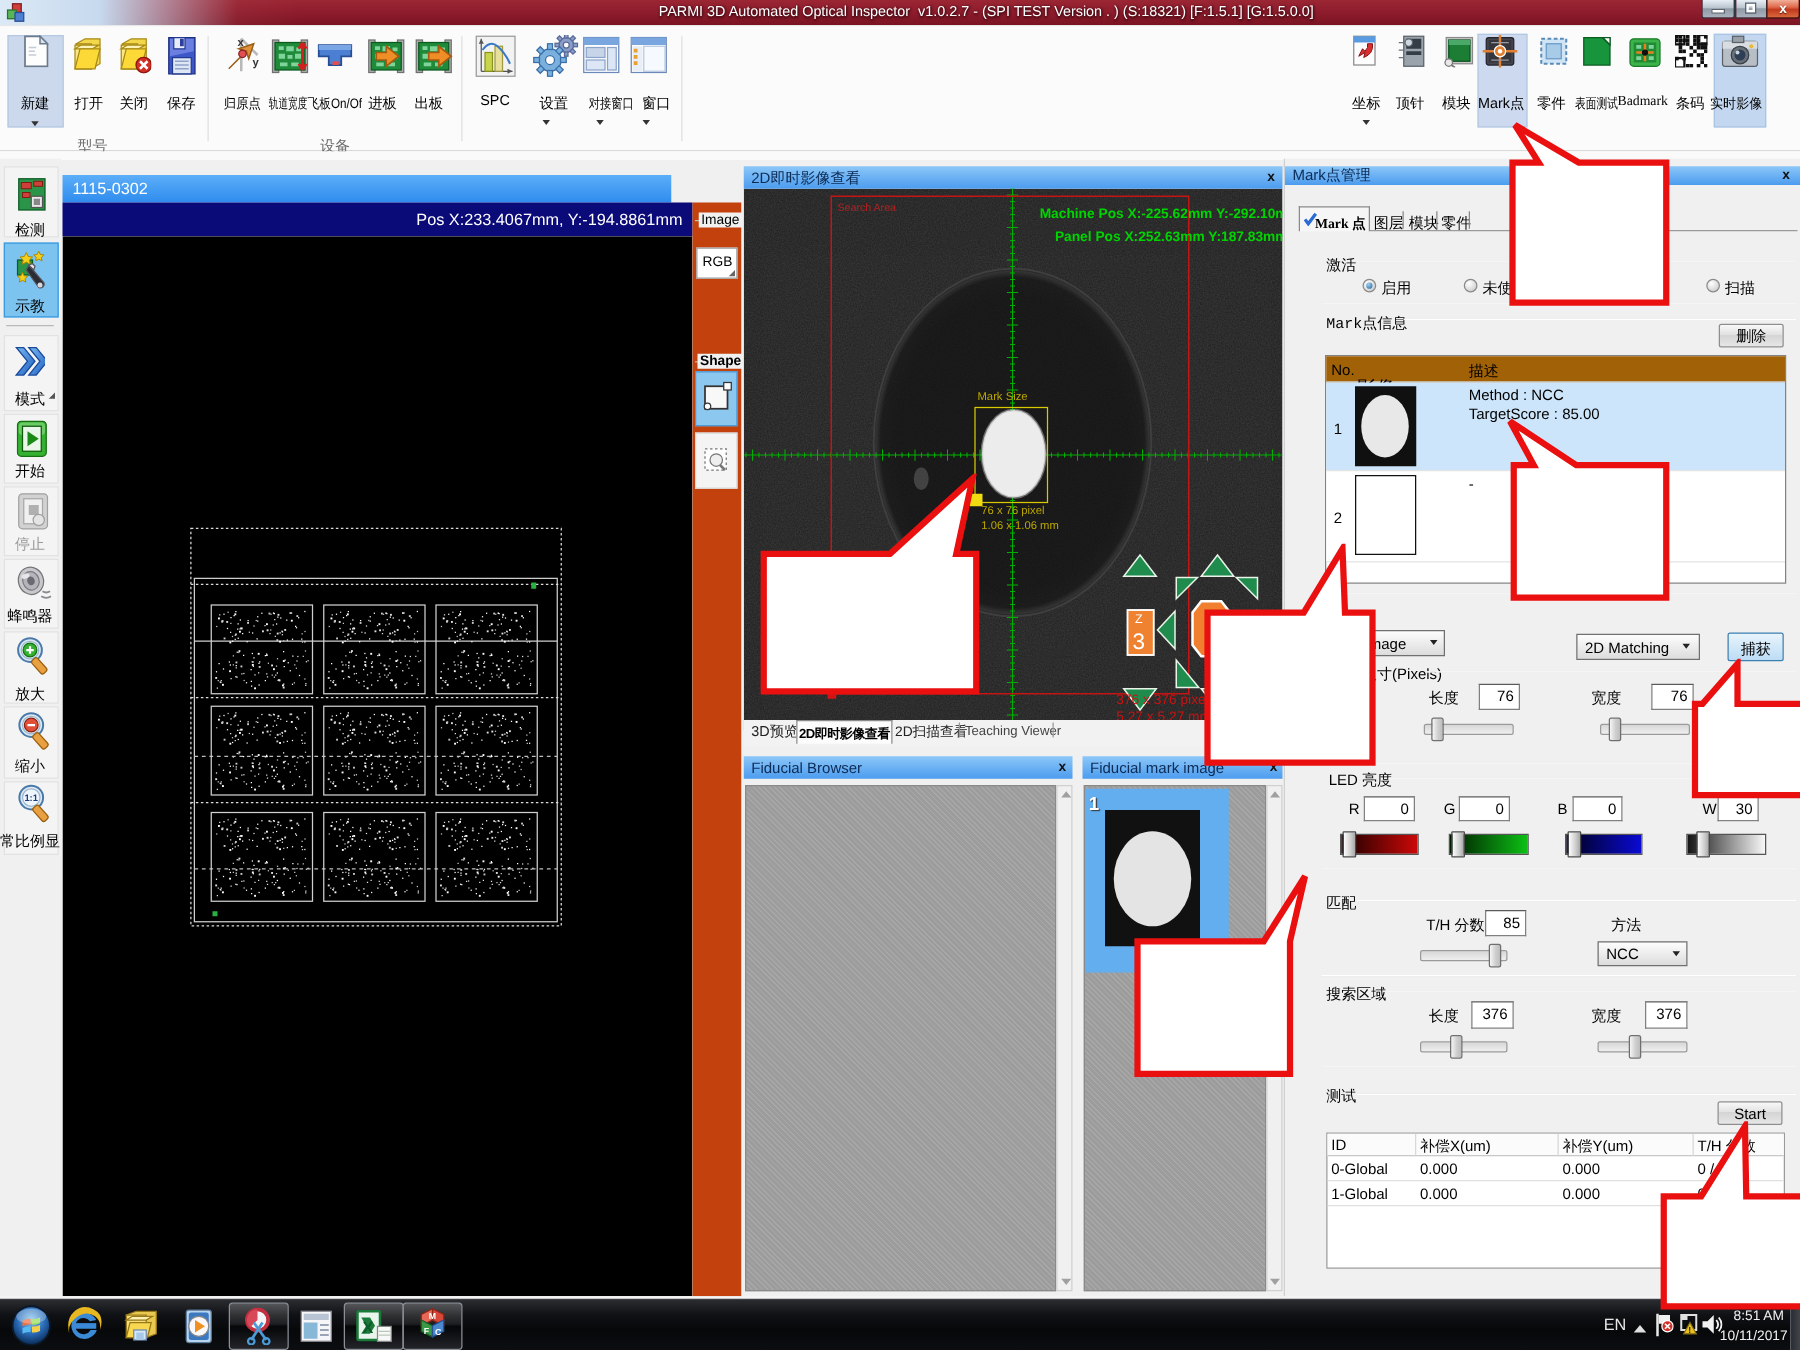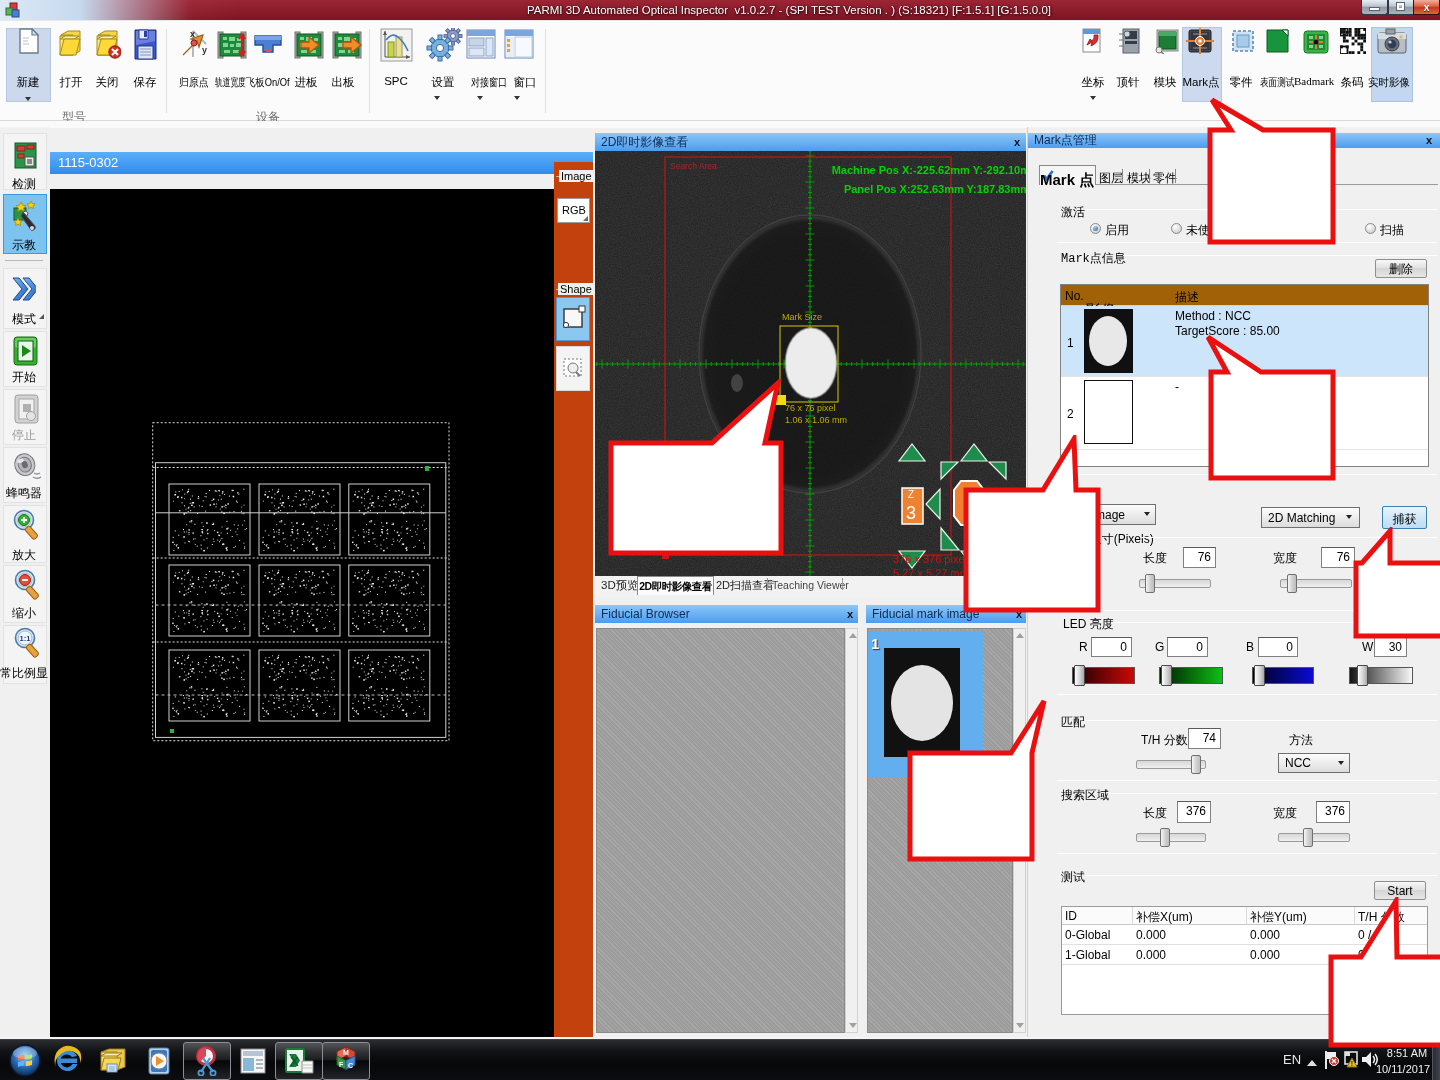--- a/index.html
+++ b/index.html
@@ -452,21 +452,22 @@
     </svg>
     <div class="tbtn-lbl" style="left:-36px;top:605px;width:120px;font-size:12px;color:#000;">缩小</div>
     <svg class="abs" style="left:14px;top:627px" width="26" height="34" viewBox="0 0 26 34">
  <circle cx="11" cy="11" r="9.5" fill="#dce8f2" stroke="#4a7aaa" stroke-width="1.6"></circle>
  <circle cx="11" cy="11" r="7" fill="#eef6fc" stroke="#9ab8d0"></circle>
  <rect x="15.5" y="17" width="6" height="14" rx="2" transform="rotate(-42 18 24)" fill="#e8a040" stroke="#9a6010"></rect>
  <text x="5.5" y="14" font-size="7.5" fill="#203a80" font-weight="bold">1:1</text>
     </svg>
     <div class="tbtn-lbl" style="left:-36px;top:665px;width:120px;font-size:12px;color:#000;">常比例显</div>
     <div class="abs" style="left:50px;top:140px;width:543px;height:897px;background:#f0f0f0;">
-      <div class="abs" style="left:0;top:12px;width:543px;height:22px;background:linear-gradient(#5caef8,#2f8cee);color:#fff;font-size:13px;line-height:22px;padding-left:8px;">1115-0302</div>
+      <div class="abs" style="left:0;top:0;width:487px;height:22px;background:linear-gradient(#5caef8,#2f8cee);color:#fff;font-size:13px;line-height:22px;padding-left:8px;">1115-0302</div>
+      <div class="abs" style="left:0;top:22px;width:504px;height:27px;background:#0a0a78;color:#fff;font-size:13px;line-height:27px;text-align:right;"><span style="padding-right:8px;">Pos X:233.4067mm, Y:-194.8861mm</span></div>
       <svg class="abs" style="left:0;top:49px" width="504" height="848" viewBox="0 0 504 848">
         <rect width="504" height="848" fill="#000"></rect>
         <rect x="102.7" y="233.7" width="296.3" height="318" fill="none" stroke="#dcdcdc" stroke-width="1" stroke-dasharray="2,2"></rect>
         <rect x="105.5" y="273.7" width="290.3" height="274.7" fill="none" stroke="#cfcfcf" stroke-width="1"></rect>
         <line x1="102.7" y1="278.5" x2="399" y2="278.5" stroke="#dcdcdc" stroke-width="1" stroke-dasharray="2,2"></line>
         <line x1="102.7" y1="369" x2="399" y2="369" stroke="#dcdcdc" stroke-width="1" stroke-dasharray="2,2"></line>
         <line x1="102.7" y1="453" x2="399" y2="453" stroke="#dcdcdc" stroke-width="1" stroke-dasharray="2,2"></line>
         <line x1="105.5" y1="323.8" x2="395.8" y2="323.8" stroke="#cfcfcf" stroke-width="1"></line>
         <line x1="105.5" y1="416" x2="395.8" y2="416" stroke="#bdbdbd" stroke-width="1" stroke-dasharray="3,3"></line>
         <line x1="105.5" y1="506" x2="395.8" y2="506" stroke="#bdbdbd" stroke-width="1" stroke-dasharray="3,3"></line>
@@ -661,21 +662,21 @@
         <use href="#bd" x="298.8" y="461"></use>
         <rect x="375" y="277" width="4" height="5" fill="#2ab040"></rect>
         <rect x="120" y="540" width="4" height="4" fill="#2ab040"></rect>
       </svg>
       <div class="abs" style="left:504px;top:22px;width:39px;height:875px;background:#c2410c;">
  <div class="abs" style="left:2px;top:14px;width:35px;height:1px;background:#b8b8b8;"></div>
  <div class="abs" style="left:5px;top:8px;background:#f0f0f0;padding:0 2px;font-size:11px;">Image</div>
  <div class="abs" style="left:3px;top:36px;width:33px;height:25px;background:#fff;border:1px solid #9a9a9a;font-size:11px;padding:5px 0 0 4px;">RGB</div>
  <div class="abs" style="left:29px;top:54px;width:0;height:0;border-left:5px solid transparent;border-bottom:5px solid #666;"></div>
  <div class="abs" style="left:2px;top:127px;width:35px;height:1px;background:#b8b8b8;"></div>
- <div class="abs" style="left:4px;top:121px;background:#f0f0f0;padding:0 2px;font-size:11px;">Shape</div>
+ <div class="abs" style="left:4px;top:121px;background:#f0f0f0;padding:0 2px;font-size:11px;font-weight:bold;">Shape</div>
  <div class="abs" style="left:2px;top:135px;width:34px;height:44px;background:#8cc7f0;border:1px solid #4a9ad8;">
   <svg width="32" height="42" viewBox="0 0 32 42">
             <rect x="7" y="11" width="18" height="18" fill="#f8f8f8" stroke="#333" stroke-width="1.4"></rect>
   <g fill="#fff" stroke="#333">
               <rect x="22" y="8" width="6" height="6"></rect>
               <circle cx="9" cy="27" r="2.6"></circle>
             </g>
           </svg></div>
  <div class="abs" style="left:2px;top:184px;width:34px;height:45px;background:#f4f4f4;border:1px solid #d8d8d8;">
   <svg width="32" height="43" viewBox="0 0 32 43">
@@ -941,21 +942,21 @@
   <div class="abs" style="left:2px;bottom:4px;width:0;height:0;border-left:4px solid transparent;border-right:4px solid transparent;border-top:5px solid #a0a0a0;"></div>
  </div>
 </div>
     <div class="abs" style="left:1027px;top:127px;width:413px;height:910px;background:#f0f0f0;border-left:1px solid #d0d0d0;">
       <div class="ptitle" style="top:6px;height:15px;line-height:15px;">Mark点管理<span class="x" style="right:8px;line-height:15px;">x</span></div>
       <div class="abs" style="left:5px;top:57px;width:405px;height:963px;"></div>
 <div class="abs" style="left:11px;top:38px;width:57px;height:20px;background:#f6f6f6;border:1px solid #8a8a8a;border-bottom:none;"></div>
 <svg class="abs" style="left:15px;top:43px" width="11" height="11" viewBox="0 0 11 11">
         <path d="M1,5.5 l2.6,3.5 6,-8" fill="none" stroke="#2b6cd4" stroke-width="2.6"></path>
       </svg>
-<div class="abs" style="left:12px;top:44px;font-weight:bold;font-size:15px;white-space:nowrap;">Mark 点</div>
+<div class="abs" style="left:24px;top:44px;font-weight:bold;font-size:11px;white-space:nowrap;font-family:Liberation Serif, serif;">Mark 点</div>
 <div class="abs lbl" style="left:71px;top:43px;">图层</div>
 <div class="abs" style="left:94px;top:42px;width:1px;height:14px;background:#888;"></div>
 <div class="abs lbl" style="left:99px;top:43px;">模块</div>
 <div class="abs" style="left:121px;top:42px;width:1px;height:14px;background:#888;"></div>
 <div class="abs lbl" style="left:125px;top:43px;">零件</div>
 <div class="abs" style="left:147px;top:42px;width:1px;height:14px;background:#888;"></div>
 <div class="abs" style="left:68px;top:57px;width:342px;height:1px;background:#9a9a9a;"></div>
 <div class="abs lbl" style="left:33px;top:77px;">激活</div>
       <div class="groupline" style="left:57px;top:82px;width:352px;"></div>
       <div class="groupline" style="left:29px;top:115px;width:380px;"></div>
@@ -1022,21 +1023,21 @@
       <div class="ledtrack" style="left:224px;top:540px;width:62px;background:linear-gradient(90deg,#00001a,#0a0ad4);"></div>
       <div class="ledthumb" style="left:226px;top:538px;"></div>
       <div class="abs lbl" style="left:334px;top:513px;">W</div>
       <div class="inp" style="left:346px;top:510px;width:33px;height:20px;">30</div>
       <div class="ledtrack" style="left:321px;top:540px;width:64px;background:linear-gradient(90deg,#141414,#f8f8f8);"></div>
       <div class="ledthumb" style="left:329px;top:538px;"></div>
       <div class="groupline" style="left:29px;top:567px;width:380px;"></div>
       <div class="abs lbl" style="left:33px;top:587px;">匹配</div>
       <div class="groupline" style="left:57px;top:593px;width:352px;"></div>
       <div class="abs lbl" style="left:113px;top:605px;">T/H 分数</div>
-      <div class="inp" style="left:160px;top:601px;width:33px;height:21px;">74</div>
+      <div class="inp" style="left:160px;top:601px;width:33px;height:21px;">85</div>
       <div class="abs lbl" style="left:261px;top:605px;">方法</div>
       <div class="slider" style="left:108px;top:633px;width:70px;"></div>
       <div class="thumb" style="left:163px;top:628px;"></div>
       <div class="abs" style="left:250px;top:626px;width:72px;height:20px;background:linear-gradient(#fdfdfd,#dcdcdc);border:1px solid #707070;font-size:12px;padding:2px 0 0 6px;">NCC</div>
       <div class="darr" style="left:310px;top:634px;border-top-color:#222;"></div>
       <div class="groupline" style="left:29px;top:653px;width:380px;"></div>
       <div class="abs lbl" style="left:33px;top:660px;">搜索区域</div>
       <div class="groupline" style="left:81px;top:666px;width:328px;"></div>
       <div class="abs lbl" style="left:115px;top:678px;">长度</div>
       <div class="inp" style="left:149px;top:674px;width:34px;height:22px;">376</div>

